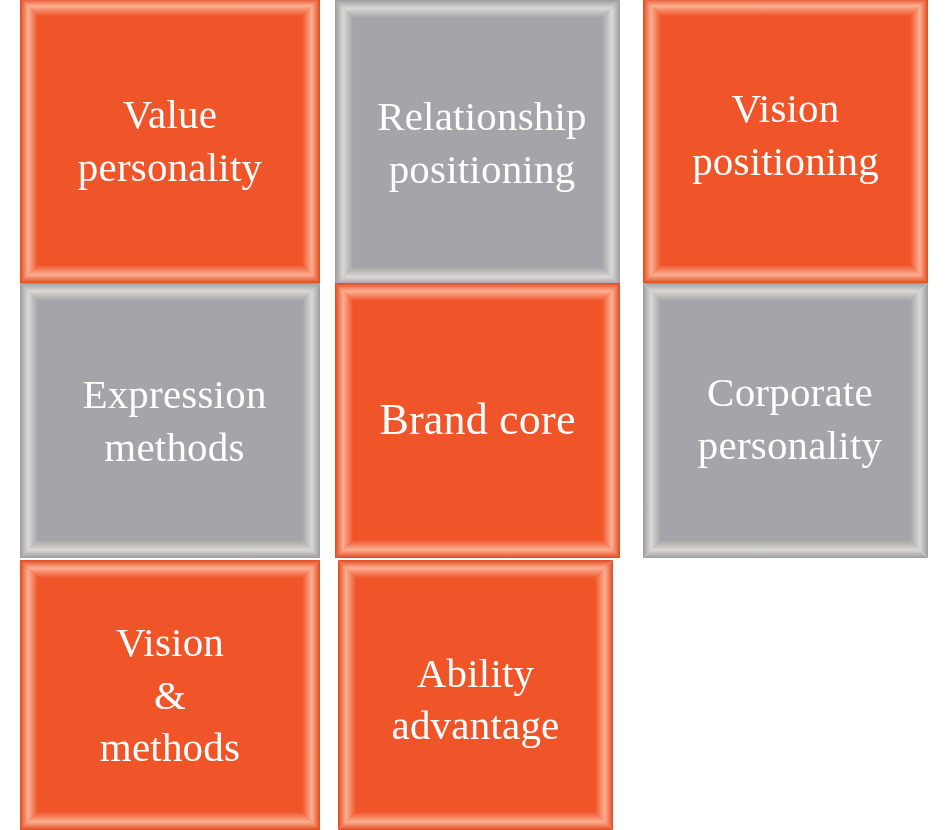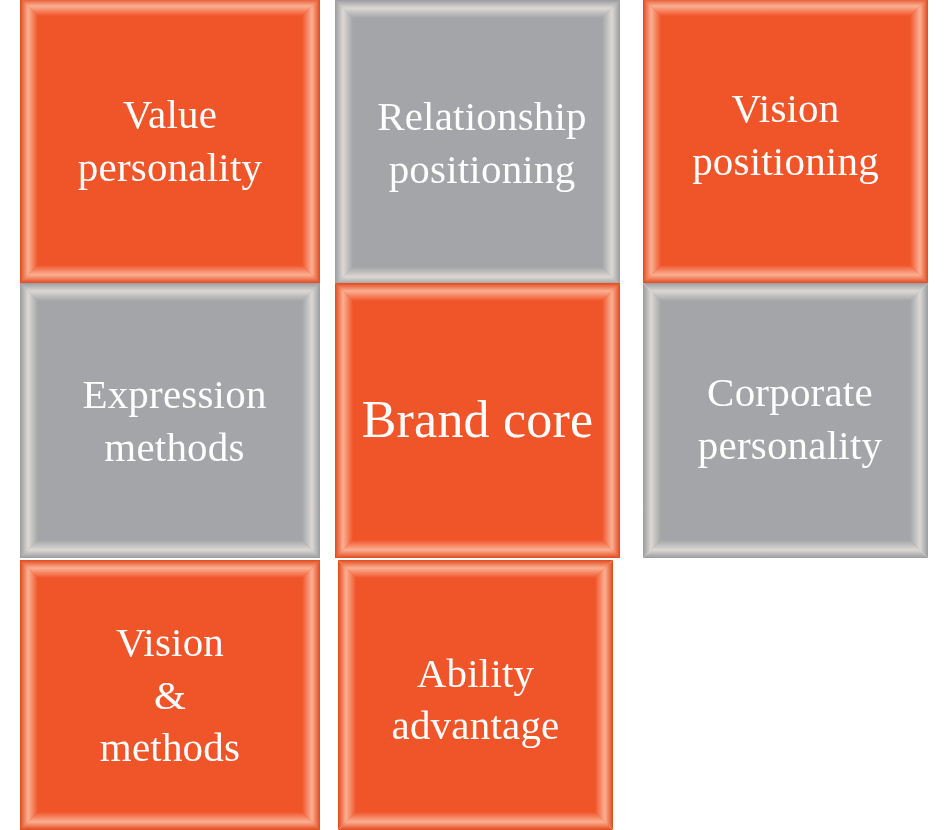--- a/index.html
+++ b/index.html
@@ -103,21 +103,21 @@
   .c2 .frame { margin: 8px 22px 12px 8px; }
 
   .c3 .frame { margin: 6px 10px 10px 20px; }
   .c4 .frame { margin: 4px 15px 8px 5px; }
   .c5 .frame { margin: 6px 22px 10px 8px; border-radius: 26px; }
 
   .c6 .frame { margin: 8px 10px 8px 20px; }
   .c7 .frame { margin: 12px 15px 4px 5px; }
   .c8 .frame { margin: 8px 22px 8px 8px; border-radius: 12px; }
 
-  .c4 .label { font-size: 52px; }
+  .c4 .label { font-size: 44px; }
   .c7 .label { position: relative; top: -16px; }
   .c8 .label { position: relative; top: 4px; }
   .c2 .label { position: relative; top: -6px; }
   .c5 .label { position: relative; top: -2px; }
 </style>
 </head>
 <body>
 
 <div id="grid">
     <div class="cell c0 orange">

